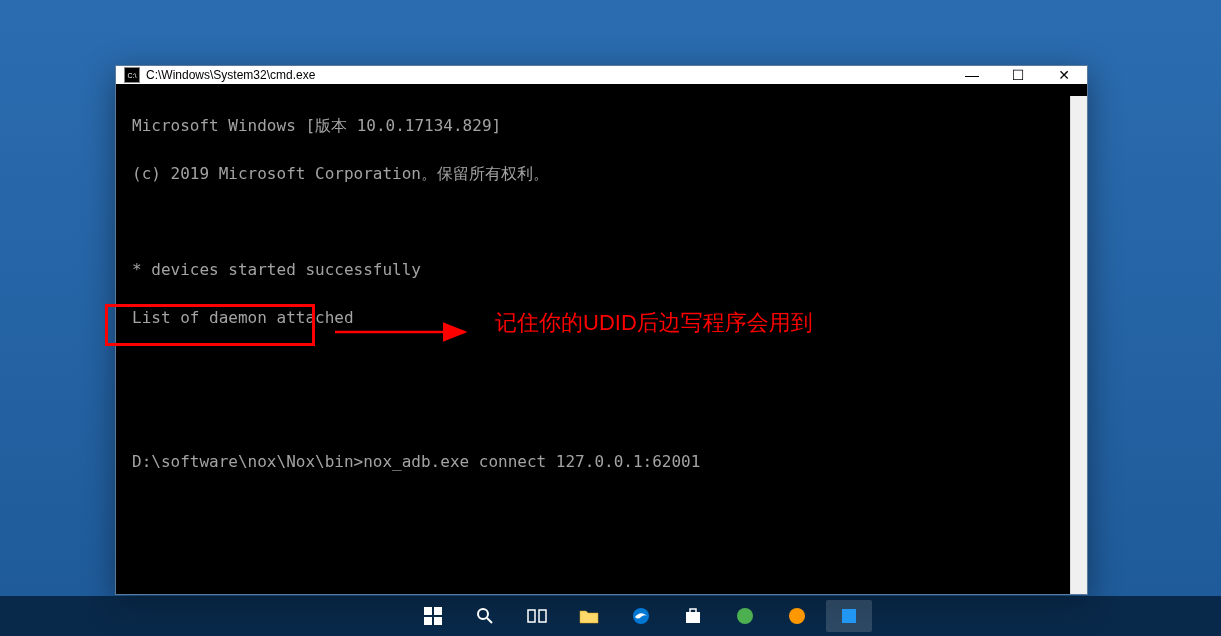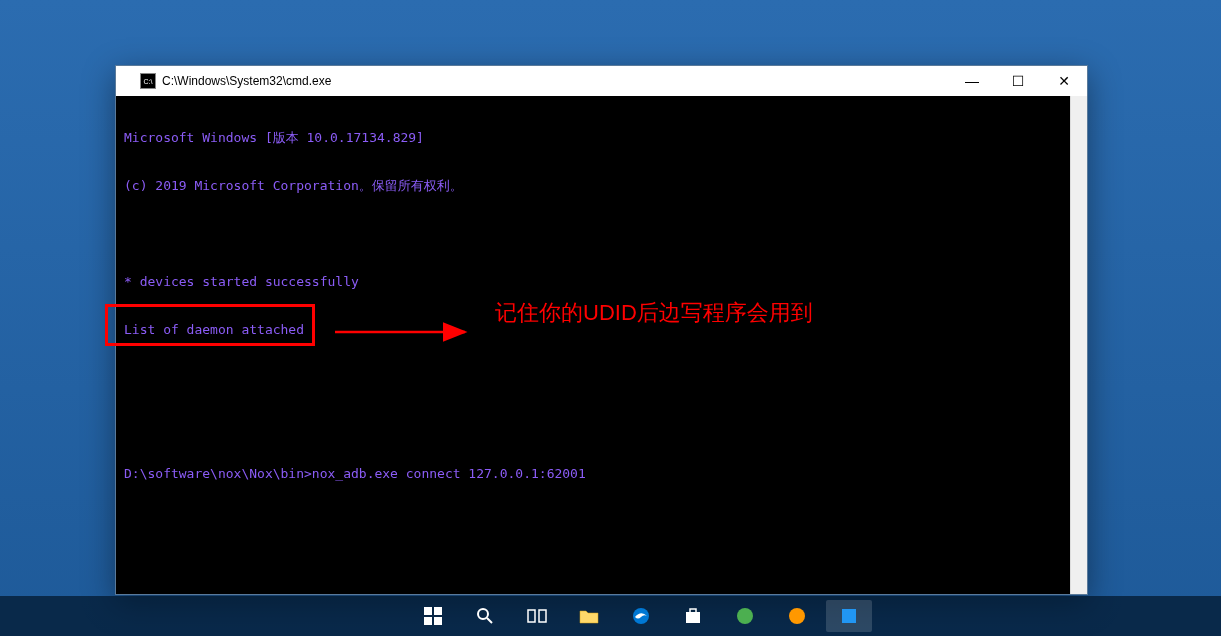--- a/index.html
+++ b/index.html
@@ -38,25 +38,25 @@
     top: 65px;
     width: 973px;
     height: 530px;
     background: #fff;
     border: 1px solid #5a7a9a;
     box-shadow: 0 8px 30px rgba(0,0,0,0.4);
     display: flex;
     flex-direction: column;
   }
   .title-bar {
-    height: 30px;
+    height: 18px;
     background: #fff;
     display: flex;
     align-items: center;
-    padding-left: 24px;
+    padding-left: 8px;
     font-size: 12px;
     color: #000;
   }
   .title-bar-icon {
     width: 16px;
     height: 16px;
     margin-right: 6px;
     display: flex;
     align-items: center;
     justify-content: center;
@@ -73,25 +73,25 @@
     display: flex;
     align-items: center;
     justify-content: center;
     font-family: "Segoe UI", sans-serif;
     font-size: 14px;
     color: #000;
   }
   .terminal {
     flex: 1;
     background: #000;
-    color: #8b5cf6;
+    color: #a3a3a3;
     font-family: "NSimSun", "SimSun", "Consolas", monospace;
-    font-size: 13px;
+    font-size: 16px;
     line-height: 16px;
-    padding: 2px 8px;
+    padding: 2px 16px;
     white-space: pre;
     overflow: hidden;
     position: relative;
     letter-spacing: 0;
   }
   .terminal-line { min-height: 16px; }
   .scrollbar-v {
     position: absolute;
     right: 0;
     top: 30px;
@@ -161,21 +161,21 @@
 
 <svg class="annotation-arrow" style="left:330px; top:318px; width:150px; height:30px;">
   <defs>
     <marker id="arrowhead" markerWidth="10" markerHeight="8" refX="9" refY="4" orient="auto">
       <polygon points="0 0, 10 4, 0 8" fill="#ff0000"></polygon>
     </marker>
   </defs>
   <line x1="5" y1="14" x2="135" y2="14" stroke="#ff0000" stroke-width="2.5" marker-end="url(#arrowhead)"></line>
 </svg>
 
-<div class="annotation-text" style="left:495px; top:298px;">记住你的UDID后边写程序会用到</div>
+<div class="annotation-text" style="left:495px; top:308px;">记住你的UDID后边写程序会用到</div>
 
 <div class="taskbar">
   <div class="taskbar-item" style="margin-left:400px;">
     <svg width="18" height="18" viewBox="0 0 18 18">
       <rect x="0" y="0" width="8" height="8" fill="#fff"></rect>
       <rect x="10" y="0" width="8" height="8" fill="#fff"></rect>
       <rect x="0" y="10" width="8" height="8" fill="#fff"></rect>
       <rect x="10" y="10" width="8" height="8" fill="#fff"></rect>
     </svg>
   </div>

